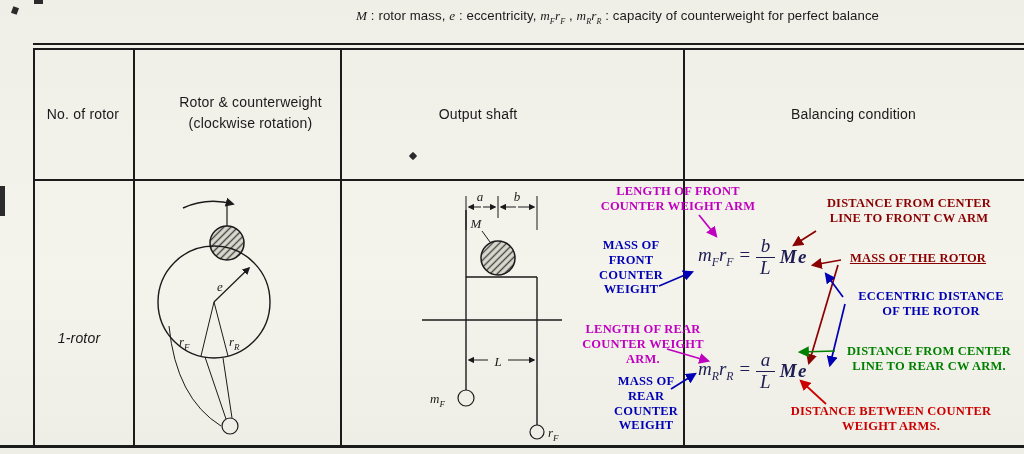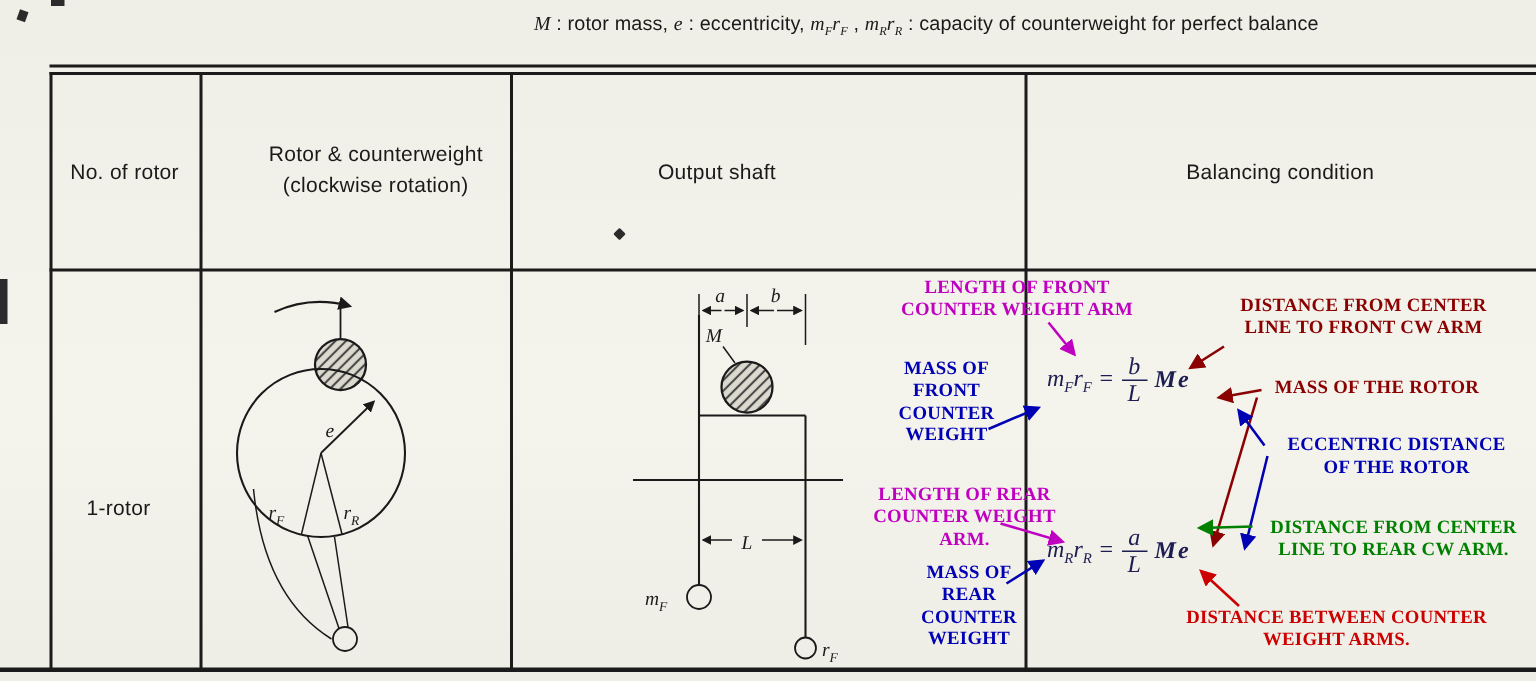--- a/index.html
+++ b/index.html
@@ -11,21 +11,21 @@
   }
   .hl,.vl { position:absolute; background:#1b1b1b; }
   .vl { width:2px; }
   .top-note { position:absolute; left:356px; top:8px; font-size:13.2px; white-space:nowrap; letter-spacing:.1px; }
   .it { font-style:italic; font-family:"Liberation Serif", serif; }
   sub { font-size:.62em; }
   .th { position:absolute; text-align:center; font-size:14px; line-height:1.5; white-space:pre-line; letter-spacing:.2px; }
   .ann { position:absolute; font-family:"Liberation Serif", serif; font-weight:bold; font-size:12.5px;
          line-height:1.18; text-align:center; white-space:pre-line; letter-spacing:.2px; }
   .formula { position:absolute; display:flex; align-items:center; gap:5px;
-             font-family:"Liberation Serif", serif; font-style:italic; font-size:16px; }
+             font-family:"Liberation Serif", serif; font-style:italic; font-size:19px; }
   .frac { display:inline-flex; flex-direction:column; align-items:center; line-height:1.08; }
   .frac .num { padding:0 4px; }
   .frac .den { padding:0 4px; border-top:1.6px solid currentColor; }
   .frhs { letter-spacing:1.5px;font-weight:bold; }
   .dsvg { position:absolute; }
   .dsvg text { font-family:"Liberation Serif", serif; font-style:italic; font-size:13px; fill:#1a1a1a; }
   .dln   { stroke:#1a1a1a; stroke-width:1.4; fill:none; }
   .dmed  { stroke:#1a1a1a; stroke-width:1.2; fill:none; }
   .dthin { stroke:#1a1a1a; stroke-width:1;   fill:none; }
   .dhatch{ stroke:#1a1a1a; stroke-width:1.5; }
@@ -53,21 +53,21 @@
   <div class="vl" style="left:133px; top:48px; height:400px;"></div>
   <div class="vl" style="left:340px; top:48px; height:400px;"></div>
   <div class="vl" style="left:683px; top:48px; height:400px;"></div>
 
   <div class="th" style="left:33px;  top:104px; width:100px;">No. of rotor</div>
   <div class="th" style="left:133px; top:92px;  width:207px;padding-left:28px;">Rotor &amp; counterweight
 (clockwise rotation)</div>
   <div class="th" style="left:340px; top:104px; width:276px;">Output shaft</div>
   <div class="th" style="left:683px; top:104px; width:341px;">Balancing condition</div>
 
-  <div class="th" style="left:33px; top:328px; width:92px;">1-rotor</div>
+  <div class="th" style="left:33px; top:328px; width:92px;font-style:italic;">1-rotor</div>
 
   <svg class="dsvg" style="left:133px; top:180px;" width="207" height="266" viewBox="0 0 207 266">
     <defs>
       <pattern id="hatch1" width="5" height="5" patternUnits="userSpaceOnUse" patternTransform="rotate(45)">
         <rect width="5" height="5" fill="#dcd9cf"></rect>
         <line x1="2.5" y1="0" x2="2.5" y2="5" stroke="#474747" stroke-width="1.4"></line>
       </pattern>
       <marker id="mK1" viewBox="0 0 10 10" refX="8" refY="5" markerWidth="6.5" markerHeight="6.5" orient="auto">
         <path d="M0,0L10,5L0,10z" fill="#1a1a1a"></path>
       </marker>
@@ -148,21 +148,21 @@
   </div>
 
   <div class="ann" style="left: 580px; top: 184px; width: 196px; color: rgb(192, 0, 192);">LENGTH OF  FRONT
 COUNTER WEIGHT  ARM</div>
   <div class="ann" style="left: 800px; top: 196px; width: 218px; color: rgb(139, 0, 0);">DISTANCE FROM  CENTER
 LINE TO FRONT  CW  ARM</div>
   <div class="ann" style="left: 588px; top: 238px; width: 86px; color: rgb(0, 0, 180);">MASS OF
 FRONT
 COUNTER
 WEIGHT</div>
-  <div class="ann" style="left: 843px; top: 251px; width: 150px; color: rgb(139, 0, 0);">MASS OF THE ROTOR</div>
+  <div class="ann" style="left: 843px; top: 251px; width: 150px; color: rgb(139, 0, 0); text-decoration: underline;">MASS OF THE ROTOR</div>
   <div class="ann" style="left: 845px; top: 289px; width: 172px; color: rgb(0, 0, 180);">ECCENTRIC DISTANCE
 OF THE ROTOR</div>
   <div class="ann" style="left: 578px; top: 322px; width: 130px; color: rgb(192, 0, 192);">LENGTH OF REAR
 COUNTER WEIGHT
 ARM.</div>
   <div class="ann" style="left: 836px; top: 344px; width: 186px; color: rgb(0, 128, 0);">DISTANCE FROM CENTER
 LINE  TO REAR CW ARM.</div>
   <div class="ann" style="left: 596px; top: 374px; width: 100px; color: rgb(0, 0, 180);">MASS  OF
 REAR
 COUNTER

